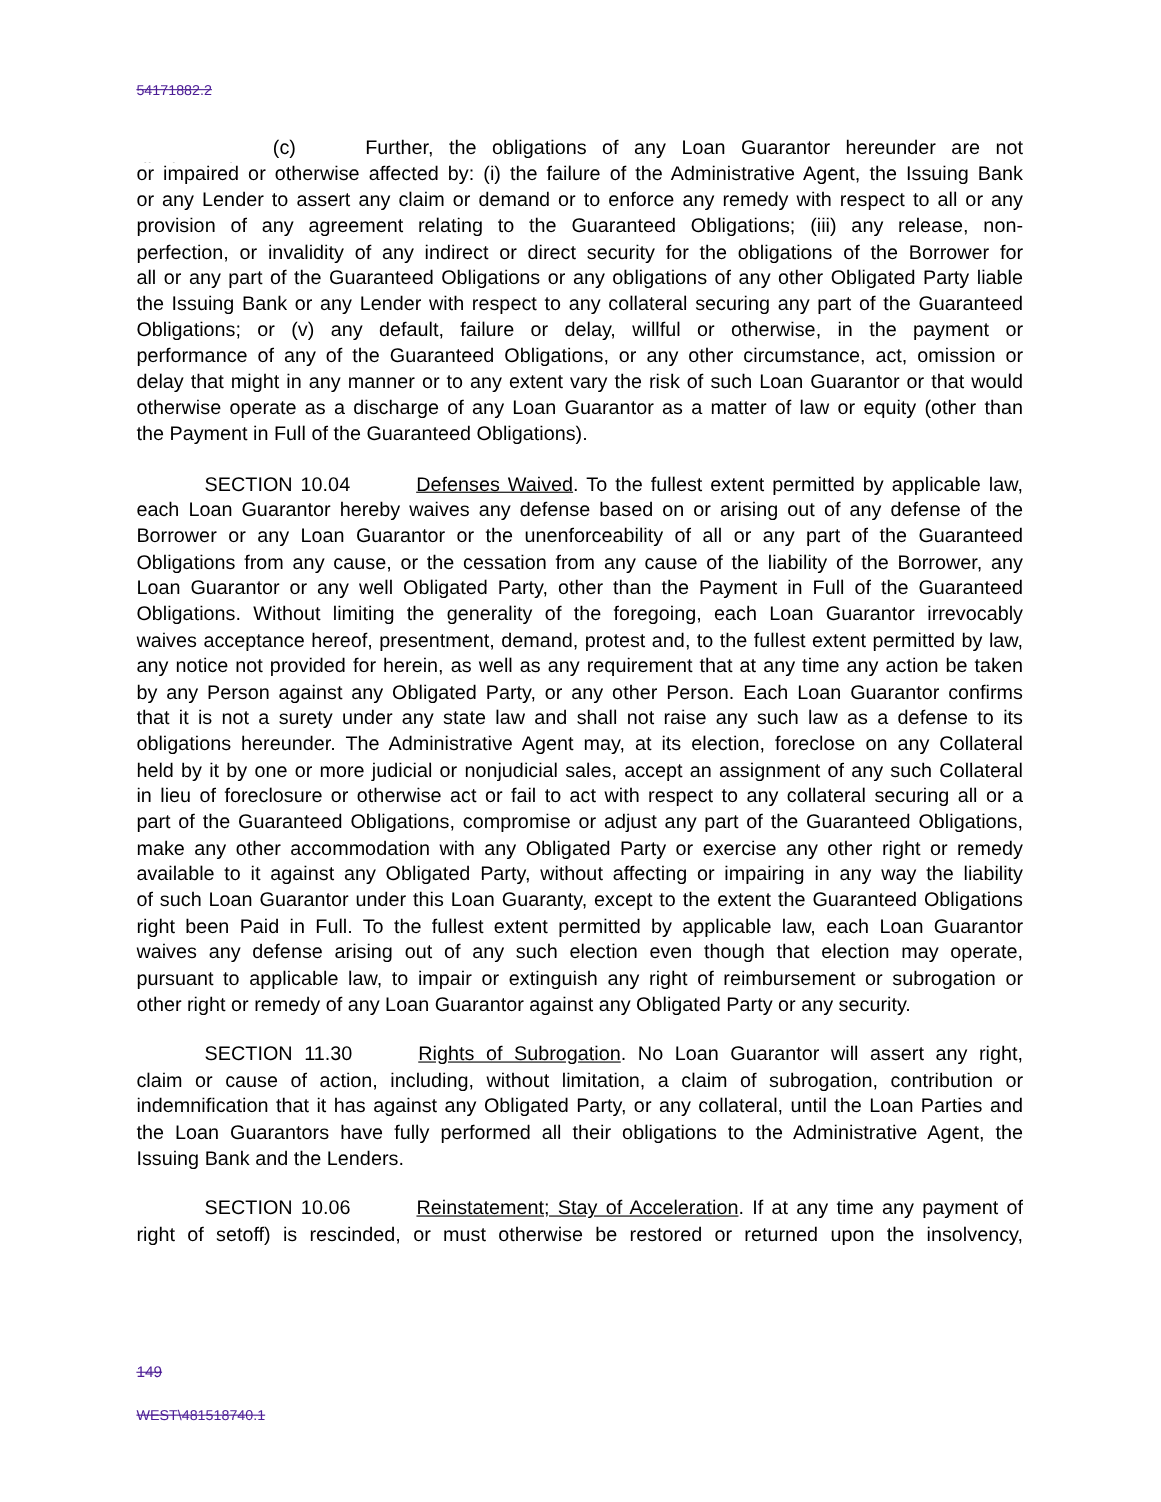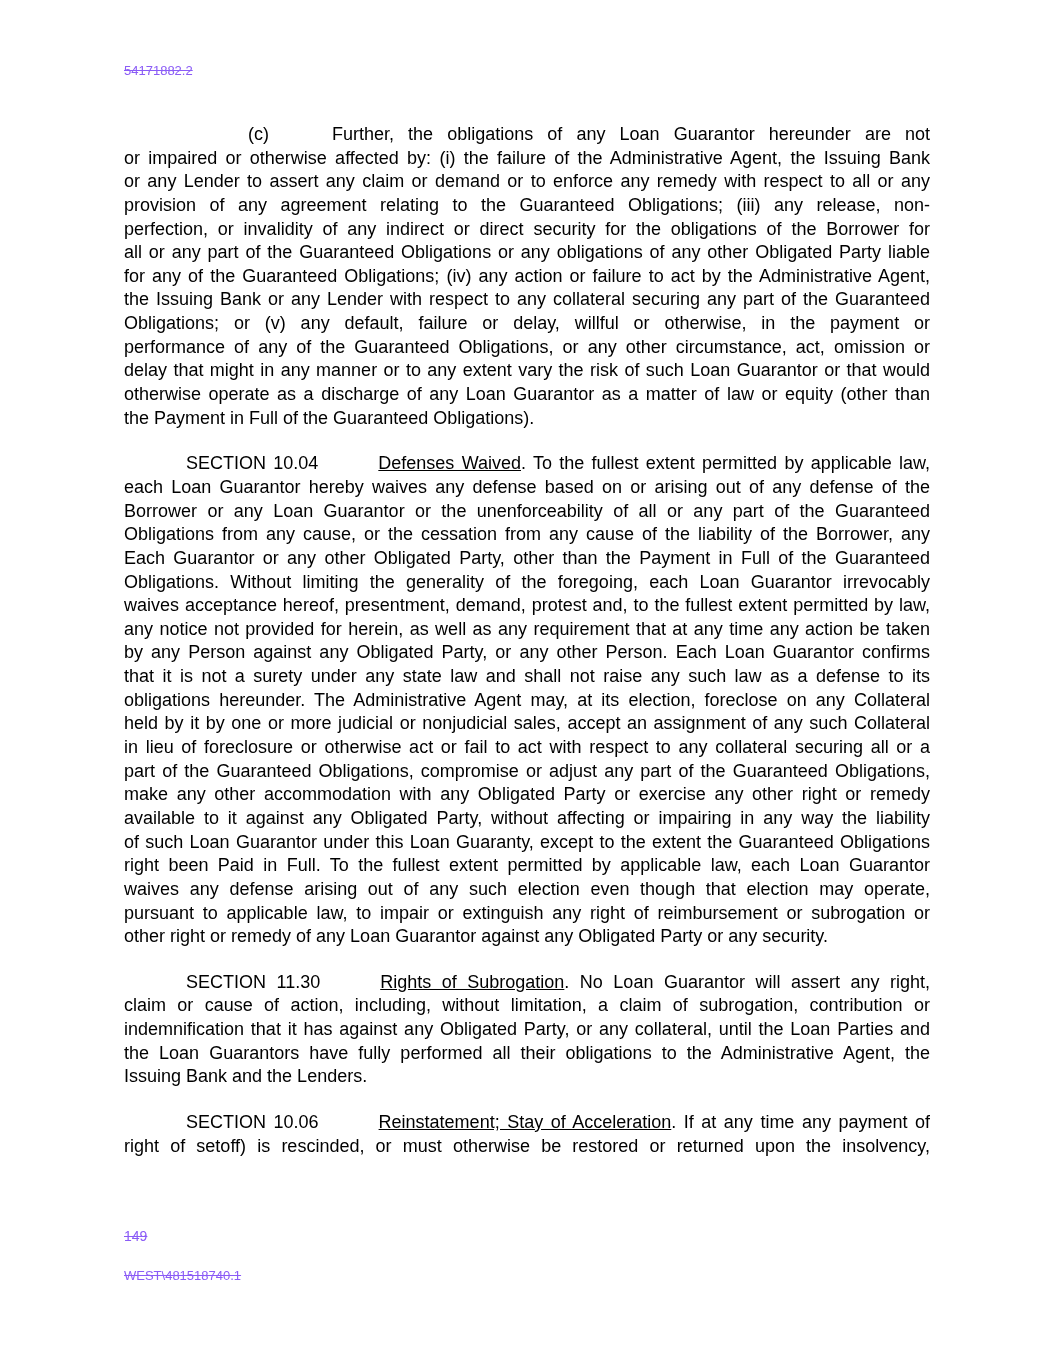--- a/index.html
+++ b/index.html
@@ -1,18 +1,18 @@
 <!DOCTYPE html>
 <html><head>
 <meta charset="utf-8">
 <style>
   html, body { margin: 0; padding: 0; background: #ffffff; }
   body { width: 1055px; height: 1365px; position: relative; overflow: hidden; font-family: "Liberation Sans", sans-serif; color: #000; }
   .page { position: absolute; left: 0; top: 0; width: 1055px; height: 1365px; background: #fff; }
-  .redline { position: absolute; left: 124px; color: #8b5cf6; font-size: 13px; text-decoration: line-through; font-family: "Liberation Sans", sans-serif; }
+  .redline { position: absolute; left: 124px; color: #4c1d95; font-size: 13px; text-decoration: line-through; font-family: "Liberation Sans", sans-serif; margin-top: 11px; }
   #doc-id-top { top: 63px; }
   #page-num { top: 1228px; font-size: 14px; }
   #doc-id-bottom { top: 1268px; }
   .body { position: absolute; left: 124px; width: 806px; top: 124px; font-size: 18px; }
   .para { margin: 0 0 22px 0; }
   .just { display: block; width: 806px; text-align: justify; text-align-last: justify; white-space: normal; overflow: hidden; height: 23.65px; }
   .just.last { text-align: left; text-align-last: left; }
   .u { text-decoration: underline; margin-top: 47px; }
   .tab-c { display: inline-block; width: 124px; }
   .tab-c2 { display: inline-block; width: 63px; }
@@ -27,35 +27,34 @@
 
   <div class="body">
 
     <div class="para" id="p0">
       <span class="just"><span class="tab-c"></span><span>(c)</span><span class="tab-c2"></span><span>Further, the obligations of any Loan Guarantor hereunder are not discharged</span></span>
     <span class="just">or impaired or otherwise affected by: (i) the failure of the Administrative Agent, the Issuing Bank</span>
         <span class="just">or any Lender to assert any claim or demand or to enforce any remedy with respect to all or any</span>
         <span class="just">provision of any agreement relating to the Guaranteed Obligations; (iii) any release, non-</span>
         <span class="just">perfection, or invalidity of any indirect or direct security for the obligations of the Borrower for</span>
         <span class="just">all or any part of the Guaranteed Obligations or any obligations of any other Obligated Party liable</span>
-        <span class="just">for any of the Guaranteed Obligations; (iv) any action or failure to act by the Administrative Agent,</span>
         <span class="just">the Issuing Bank or any Lender with respect to any collateral securing any part of the Guaranteed</span>
         <span class="just">Obligations; or (v) any default, failure or delay, willful or otherwise, in the payment or</span>
         <span class="just">performance of any of the Guaranteed Obligations, or any other circumstance, act, omission or</span>
         <span class="just">delay that might in any manner or to any extent vary the risk of such Loan Guarantor or that would</span>
         <span class="just">otherwise operate as a discharge of any Loan Guarantor as a matter of law or equity (other than</span>
         <span class="just last">the Payment in Full of the Guaranteed Obligations).</span>
       </div>
 
     <div class="para" id="p1">
       <span class="just"><span class="tab-s"></span><span>SECTION 10.04</span><span class="gap" style="display:inline-block;width:60px"></span><span class="u">Defenses Waived</span><span>.  To the fullest extent permitted by applicable law,</span></span>
     <span class="just">each Loan Guarantor hereby waives any defense based on or arising out of any defense of the</span>
         <span class="just">Borrower or any Loan Guarantor or the unenforceability of all or any part of the Guaranteed</span>
         <span class="just">Obligations from any cause, or the cessation from any cause of the liability of the Borrower, any</span>
-        <span class="just">Each Guarantor or any other Obligated Party, other than the Payment in Full of the Guaranteed</span>
+        <span class="just">Loan Guarantor or any well Obligated Party, other than the Payment in Full of the Guaranteed</span>
         <span class="just">Obligations.  Without limiting the generality of the foregoing, each Loan Guarantor irrevocably</span>
         <span class="just">waives acceptance hereof, presentment, demand, protest and, to the fullest extent permitted by law,</span>
         <span class="just">any notice not provided for herein, as well as any requirement that at any time any action be taken</span>
         <span class="just">by any Person against any Obligated Party, or any other Person.  Each Loan Guarantor confirms</span>
         <span class="just">that it is not a surety under any state law and shall not raise any such law as a defense to its</span>
         <span class="just">obligations hereunder.  The Administrative Agent may, at its election, foreclose on any Collateral</span>
         <span class="just">held by it by one or more judicial or nonjudicial sales, accept an assignment of any such Collateral</span>
         <span class="just">in lieu of foreclosure or otherwise act or fail to act with respect to any collateral securing all or a</span>
         <span class="just">part of the Guaranteed Obligations, compromise or adjust any part of the Guaranteed Obligations,</span>
         <span class="just">make any other accommodation with any Obligated Party or exercise any other right or remedy</span>

